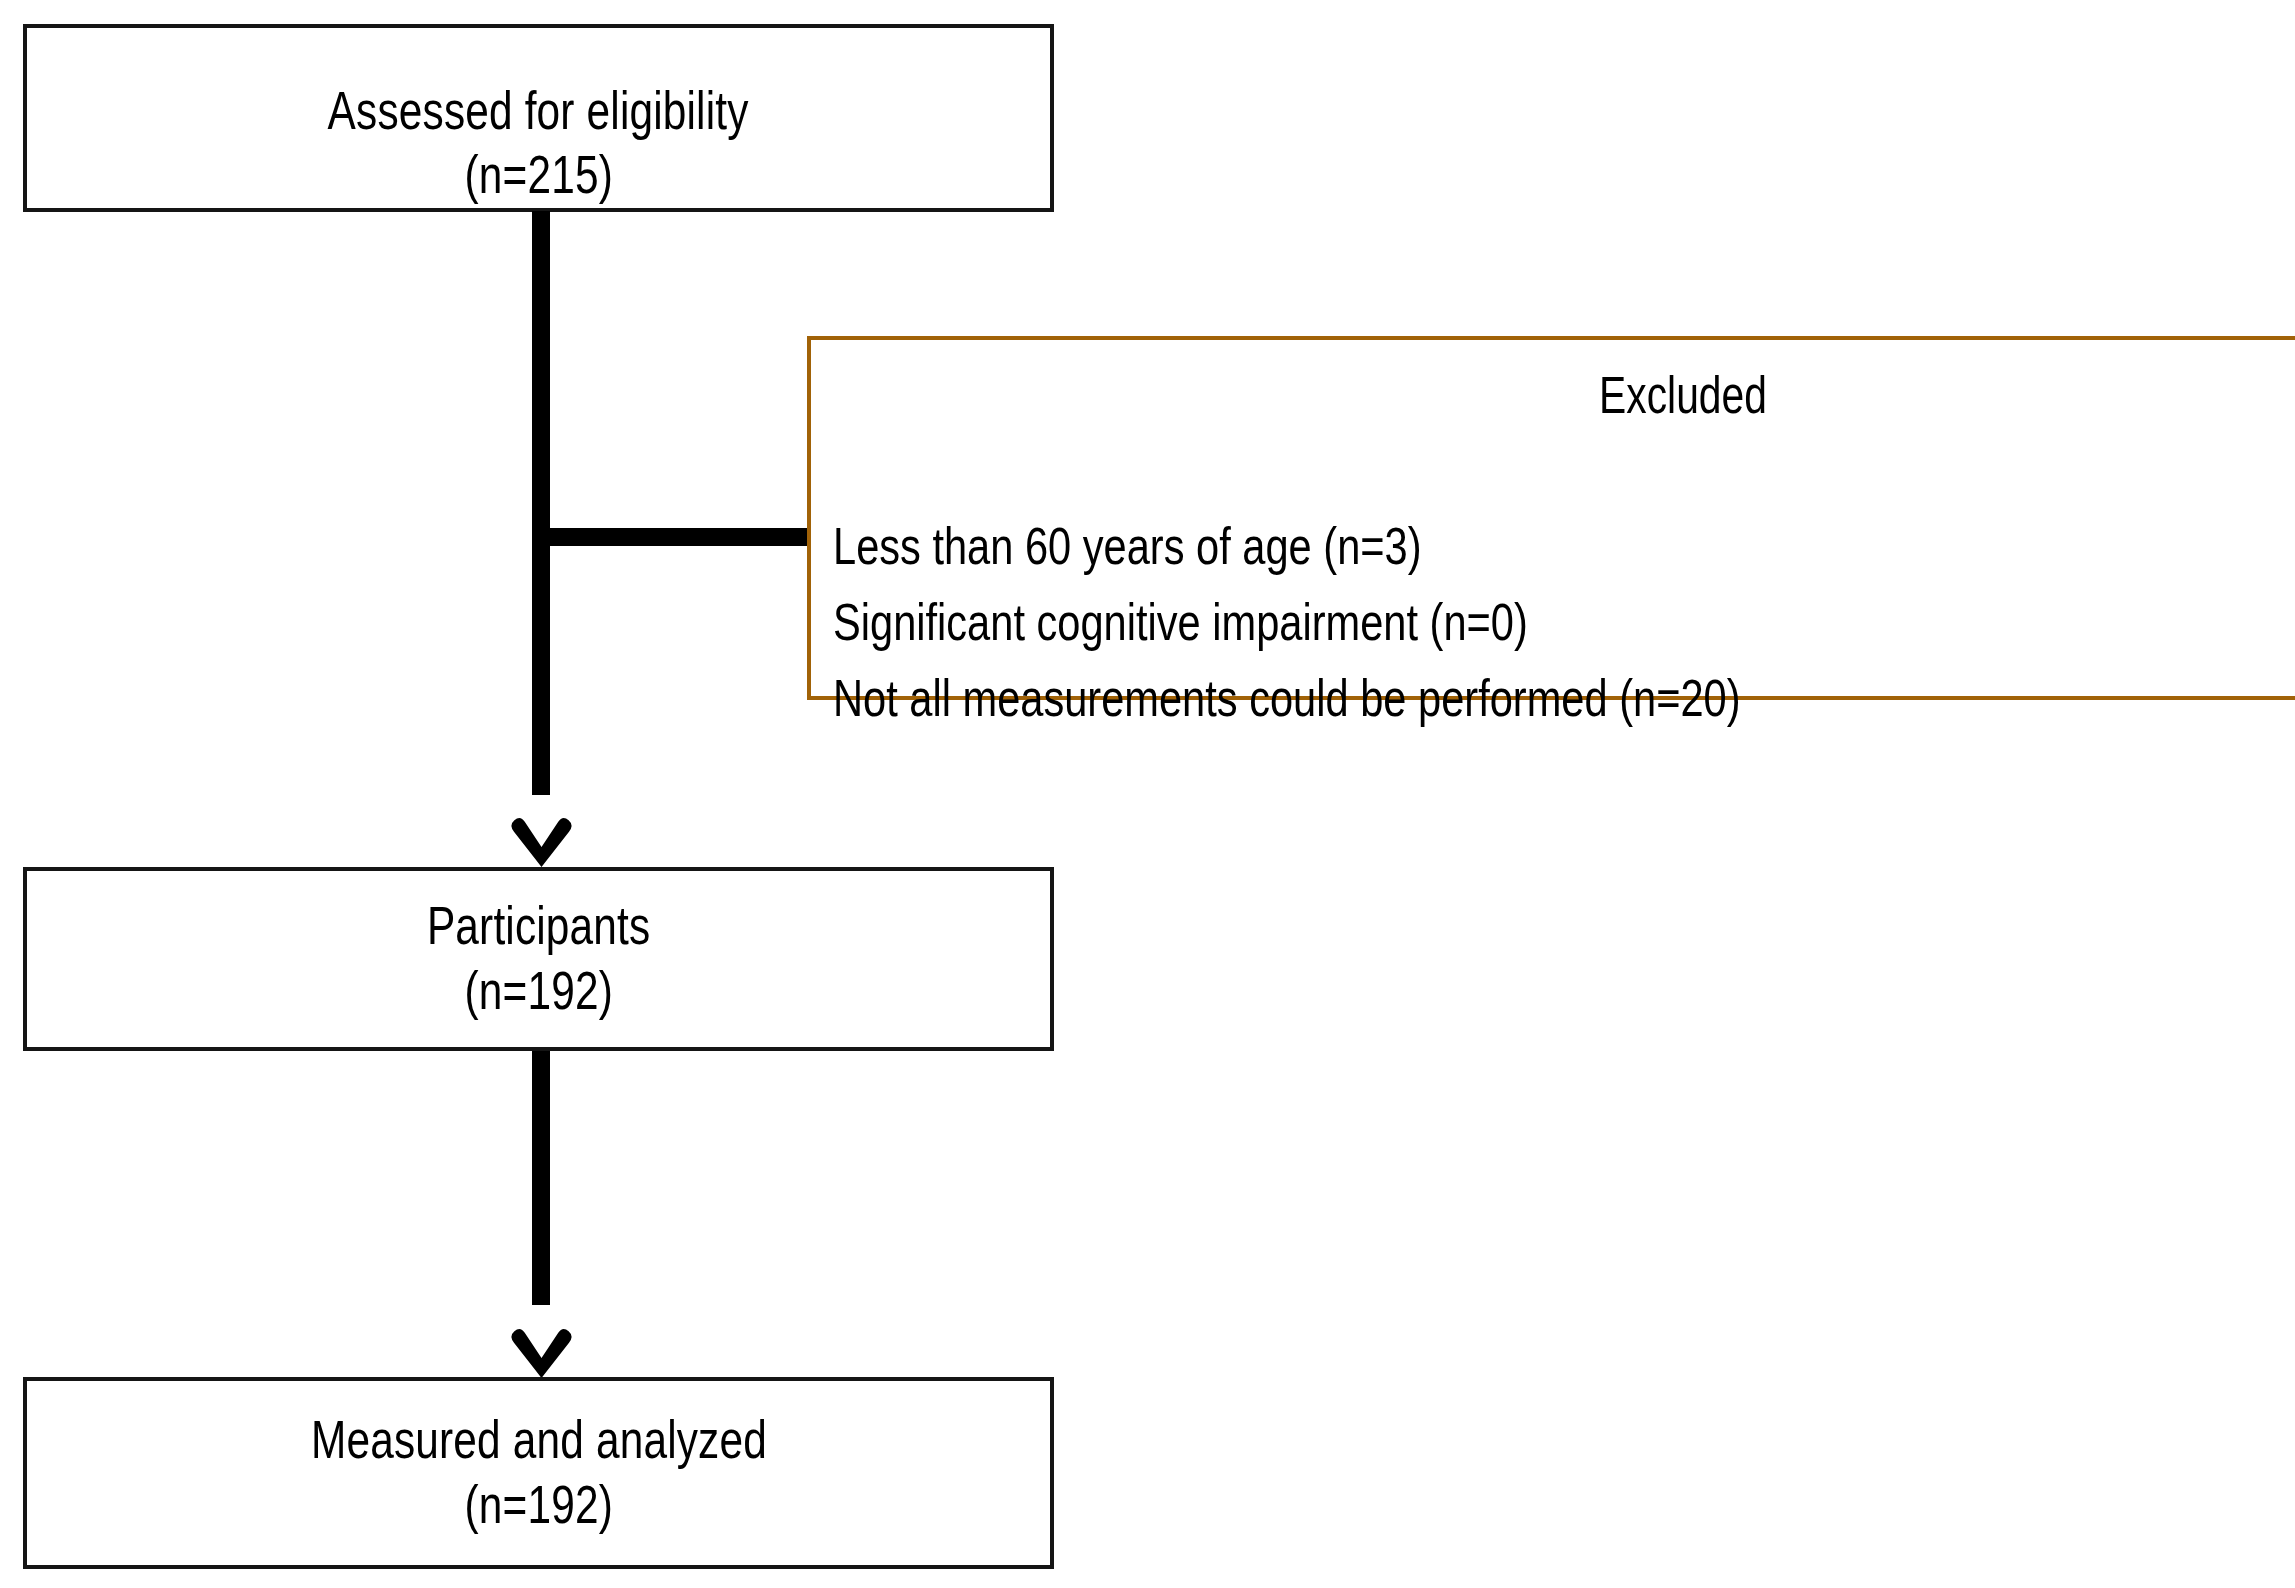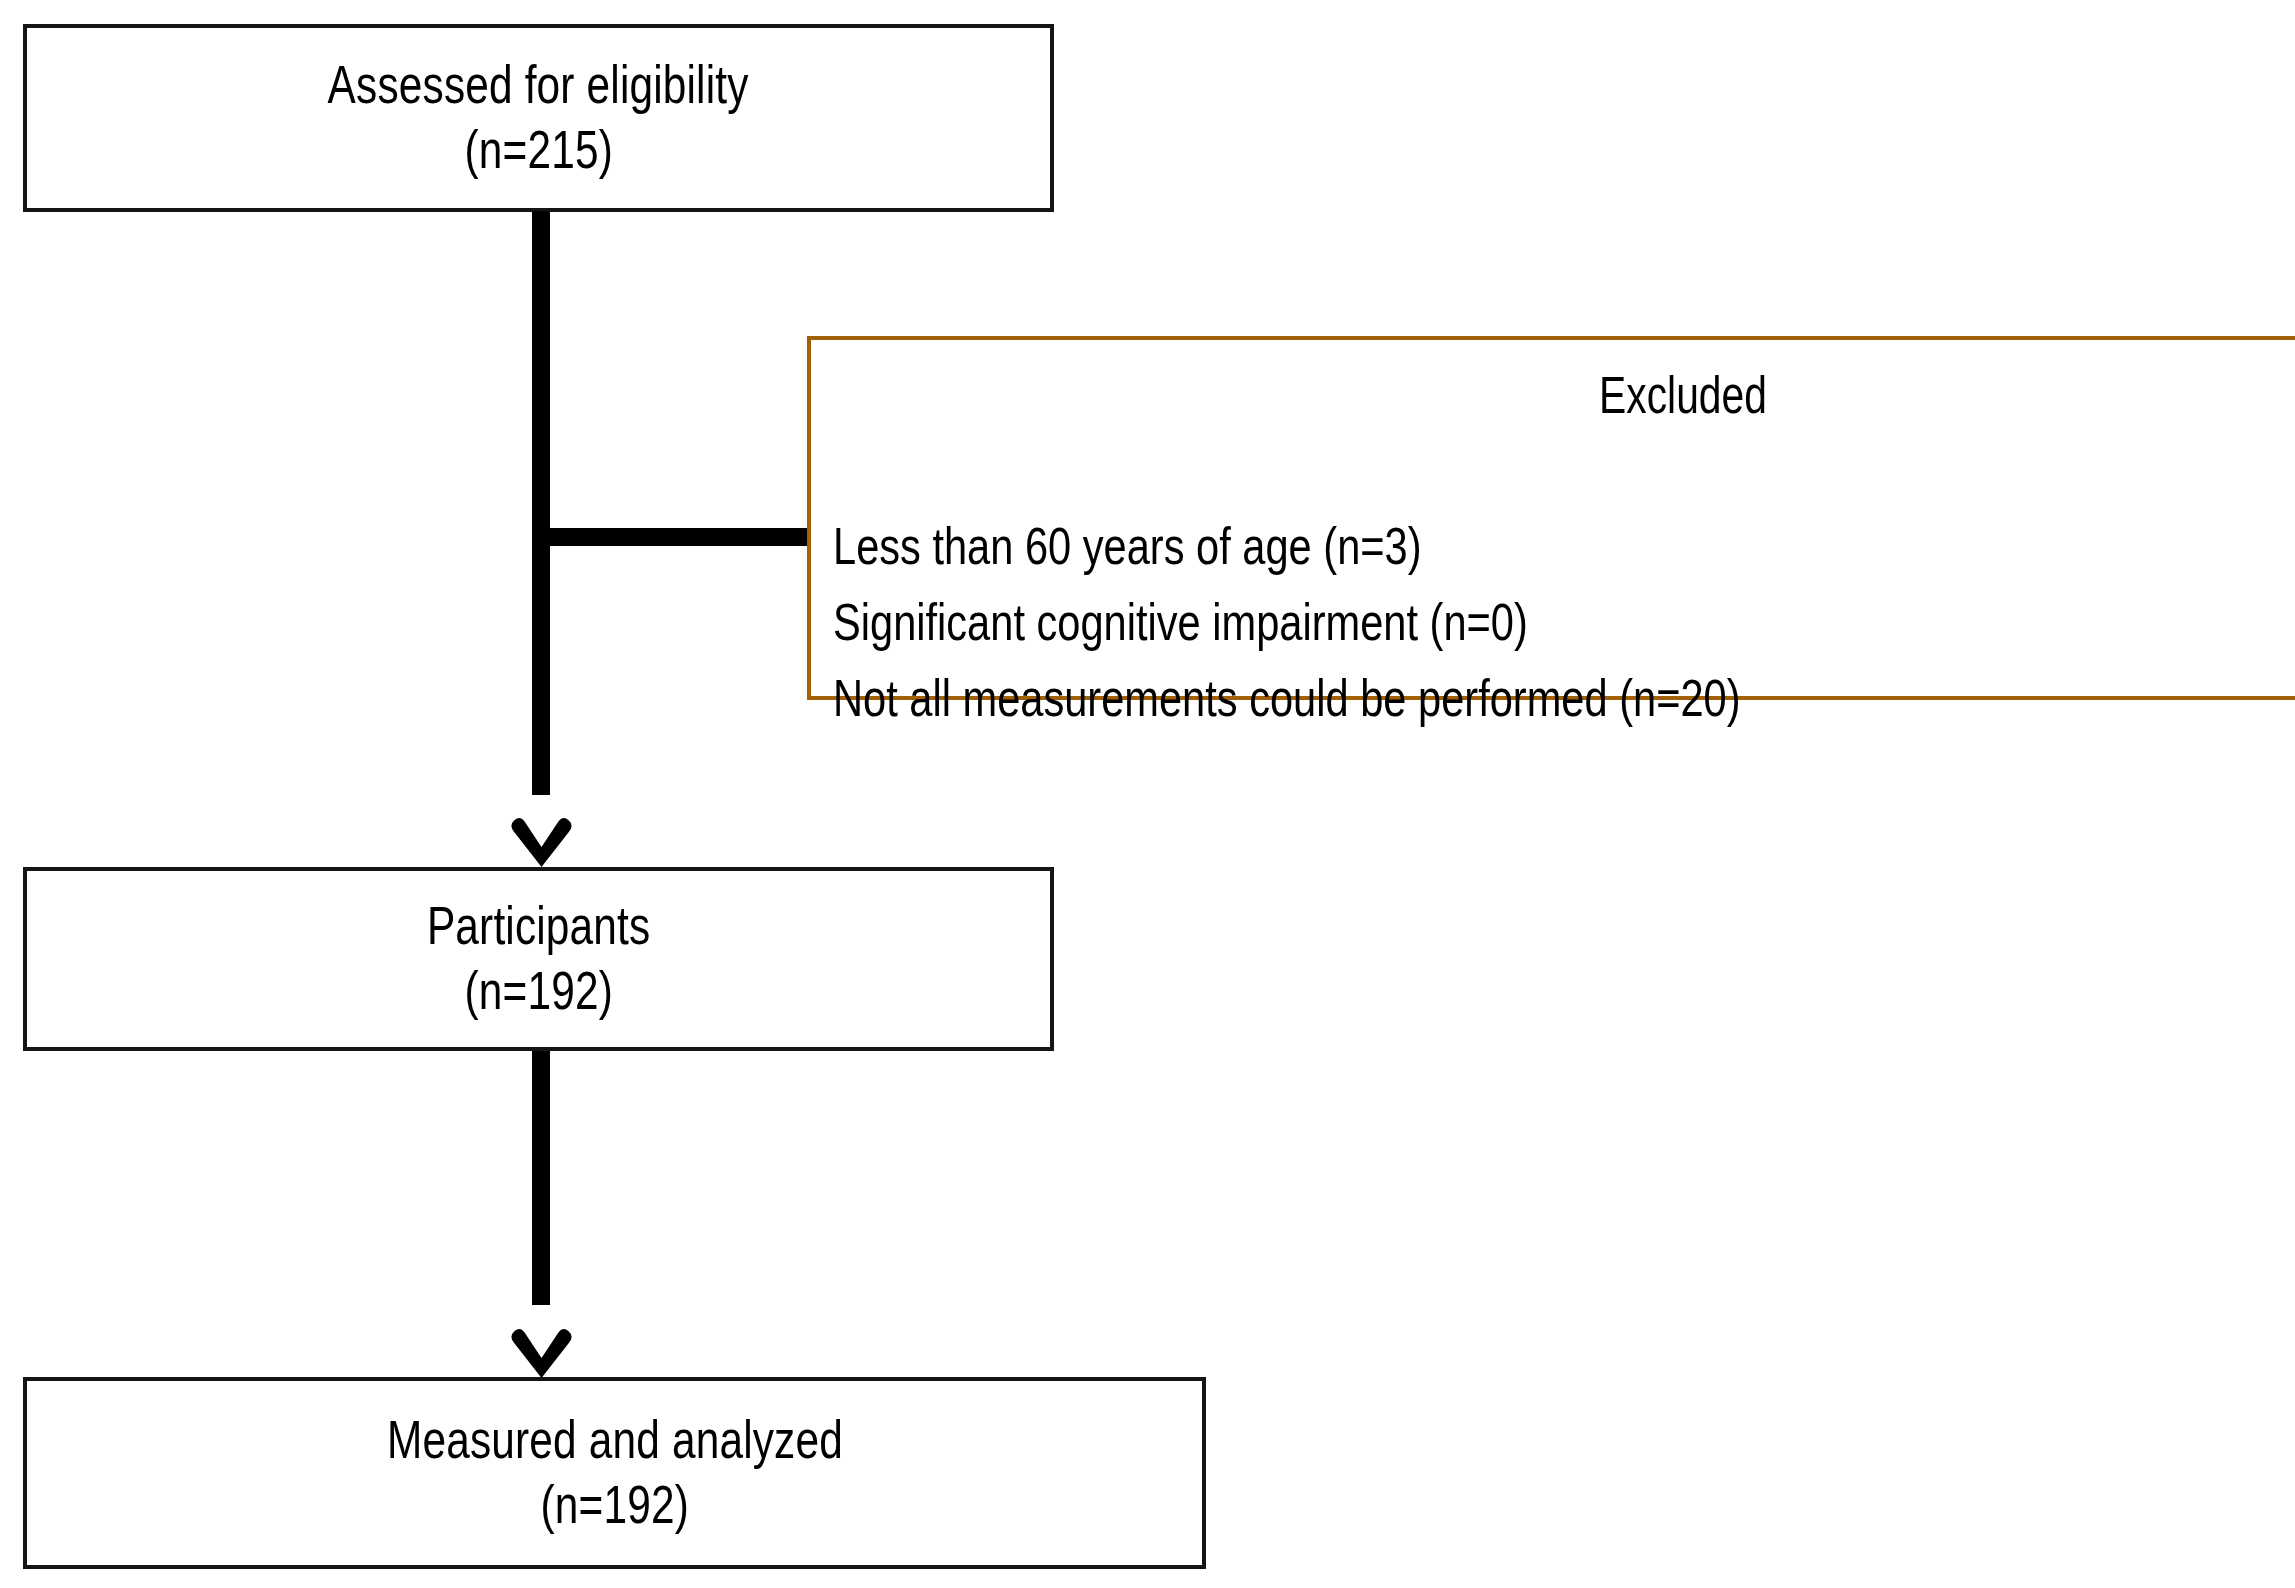--- a/index.html
+++ b/index.html
@@ -31,23 +31,23 @@
   }
   .flow-box .line {
     font-size: 53px;
     line-height: 1.22;
     white-space: nowrap;
     letter-spacing: 0.2px;
     transform: scaleX(0.80);
     transform-origin: center center;
   }
 
-  #box-assessed { left: 23px;  top: 24px;   width: 1031px; height: 188px; }
+  #box-assessed { left: 23px;  top: 24px;   width: 1031px; height: 188px; justify-content: flex-end; }
   #box-participants { left: 23px; top: 867px; width: 1031px; height: 184px; text-align: right; }
-  #box-analyzed { left: 23px;  top: 1377px; width: 1183px; height: 192px; }
+  #box-analyzed { left: 23px;  top: 1377px; width: 1031px; height: 192px; }
 
   
   #box-excluded {
     position: absolute;
     left: 807px;
     top: 336px;
     width: 1752px;
     height: 364px;
     box-sizing: border-box;
     background: #ffffff;

